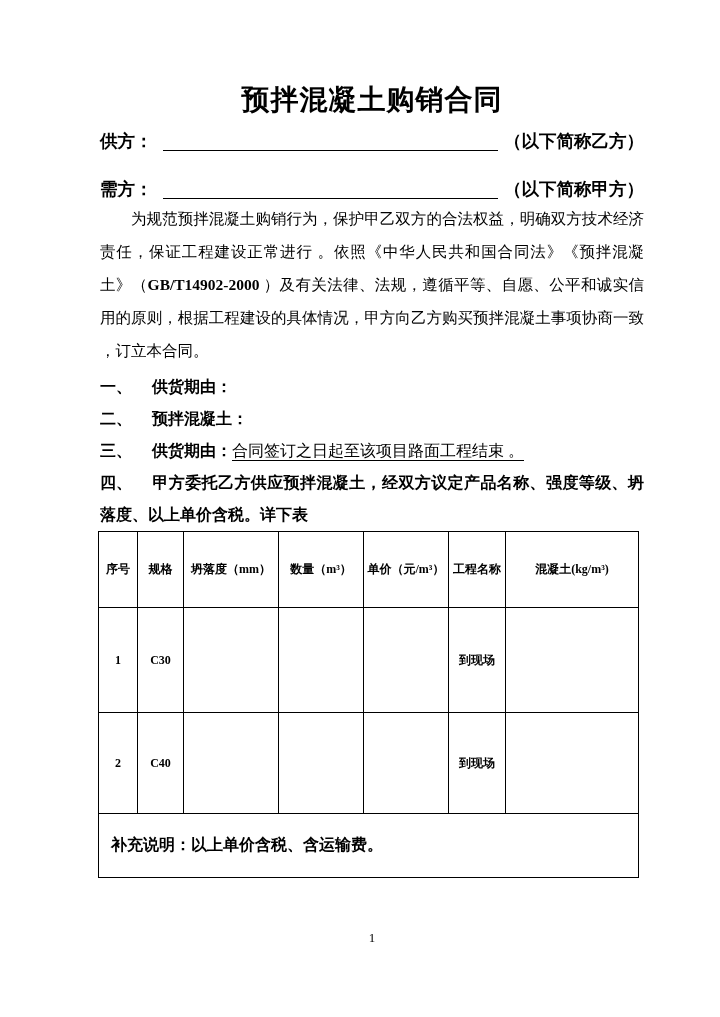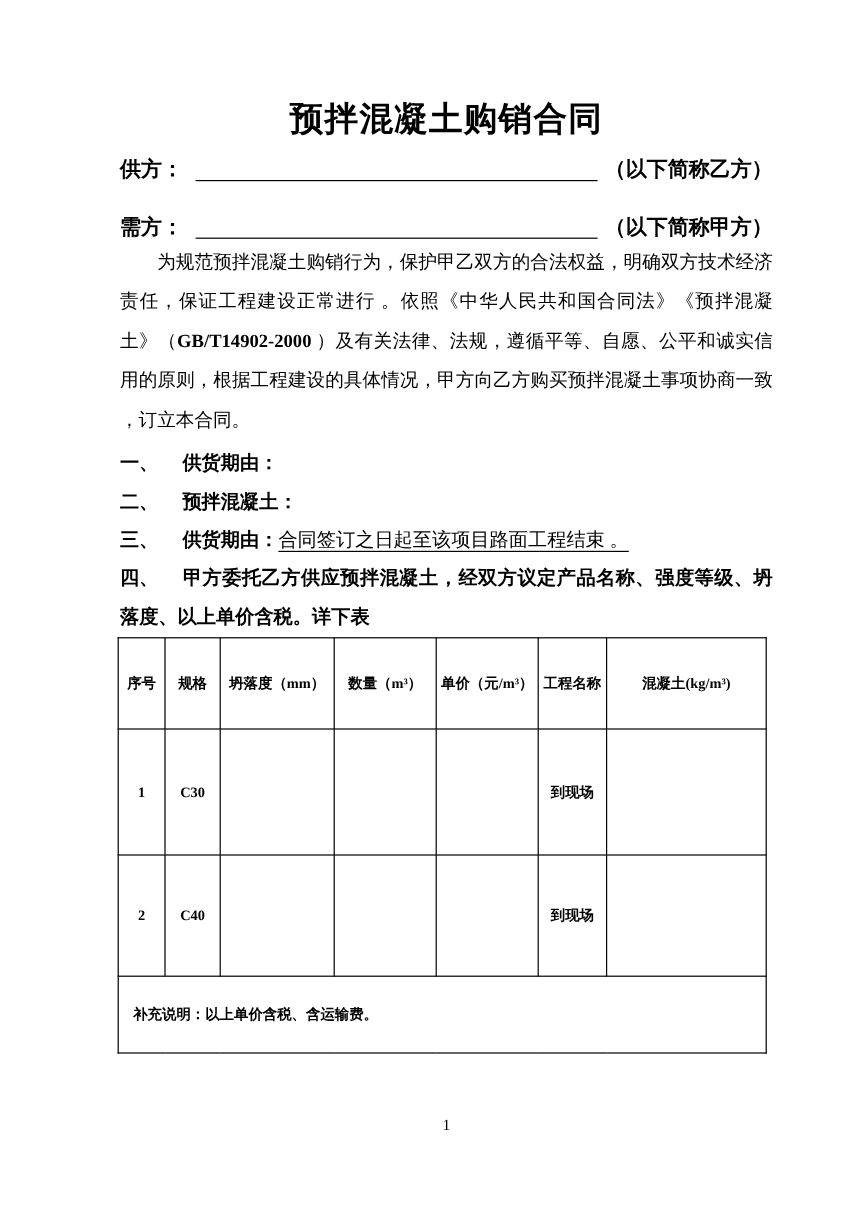--- a/index.html
+++ b/index.html
@@ -88,21 +88,21 @@
     box-sizing: border-box;
     overflow: hidden;
   }
   tr.header-row { height: 76px; }
   tr.data-row-1 { height: 105px; }
   tr.data-row-2 { height: 101px; }
   tr.note-row   { height: 64px; }
   tr.note-row td {
     text-align: left;
     padding-left: 12px;
-    font-size: 12px;
+    font-size: 16px;
   }
   
   .page-number {
     margin-top: 50px;
     text-align: center;
     font-size: 13px;
     line-height: 20px;
     font-weight: normal;
   }
 </style>

